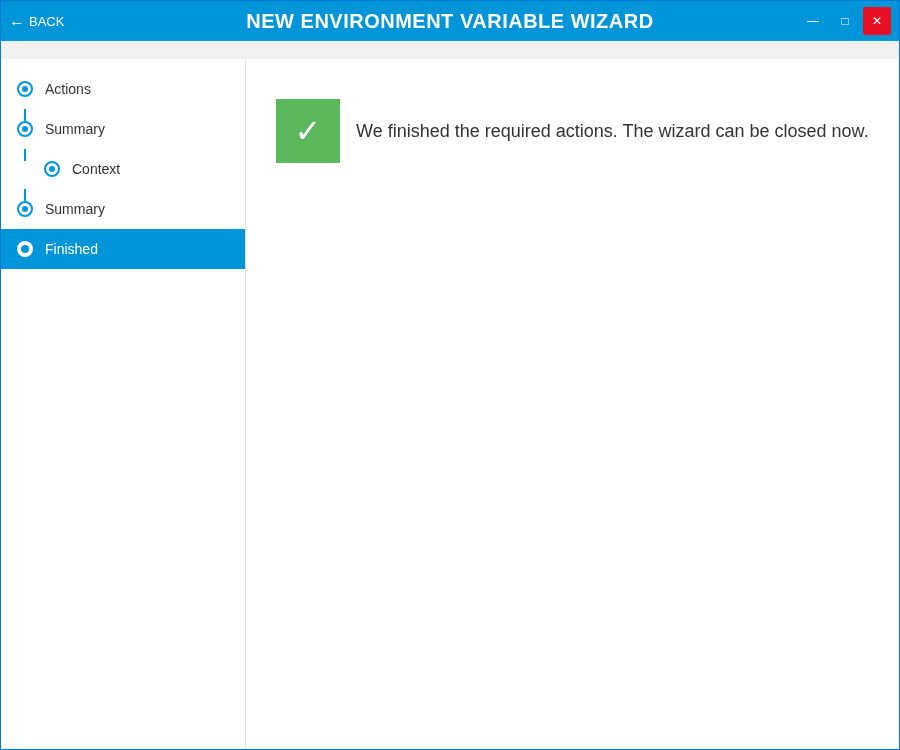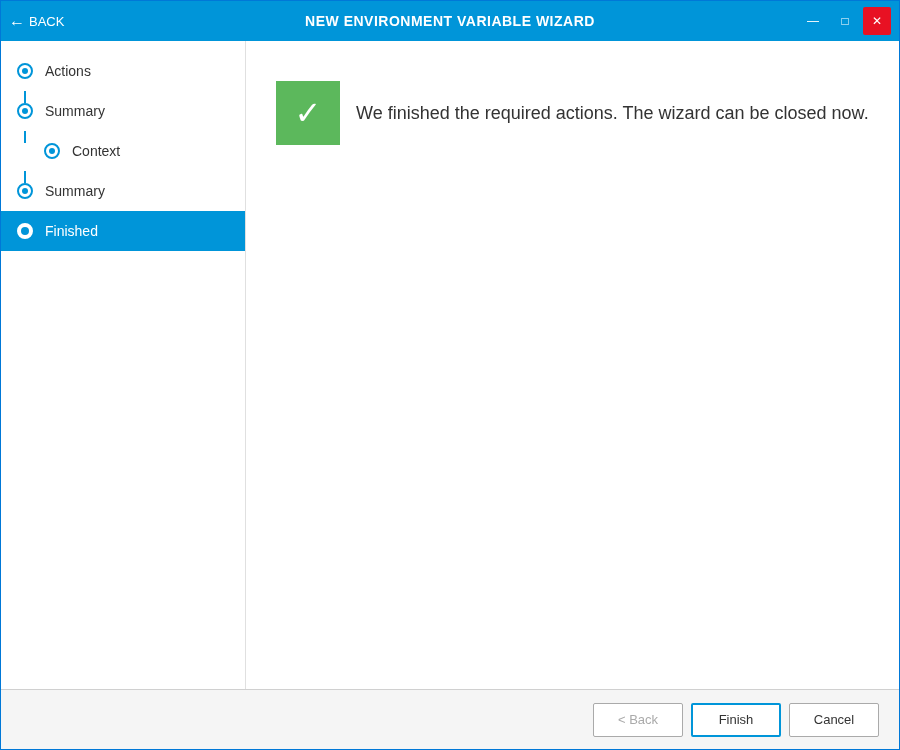--- a/index.html
+++ b/index.html
@@ -48,21 +48,21 @@
       font-size: 13px;
       font-family: inherit;
     }
 
     .back-arrow {
       font-size: 16px;
     }
 
     .titlebar-title {
       color: white;
-      font-size: 14px;
+      font-size: 20px;
       font-weight: 600;
       letter-spacing: 0.5px;
       position: absolute;
       left: 50%;
       transform: translateX(-50%);
     }
 
     .titlebar-controls {
       display: flex;
       gap: 4px;
@@ -84,20 +84,21 @@
 
     .titlebar-btn.close-btn {
       background: #e81123;
     }
 
     .window-body {
       display: flex;
       flex: 1;
       background: #0ea5e9;
       overflow: hidden;
+      margin-top: 18px;
     }
 
     .sidebar {
       width: 245px;
       background: white;
       border-right: 1px solid #e0e0e0;
       padding-top: 10px;
       flex-shrink: 0;
     }
 
@@ -303,24 +304,13 @@
     <div class="content-area">
       <div class="success-block">
         <div class="success-icon">
           <span class="success-checkmark">✓</span>
         </div>
         <span class="success-message">We finished the required actions. The wizard can be closed now.</span>
       </div>
     </div>
   </div>
 
-  <div class="footer">
-    <button class="footer-btn disabled">
-      <span>&lt; Back</span>
-    </button>
-    <button class="footer-btn primary">
-      <span>Finish</span>
-    </button>
-    <button class="footer-btn">
-      <span>Cancel</span>
-    </button>
-  </div>
 </div>
 
 </body></html>

